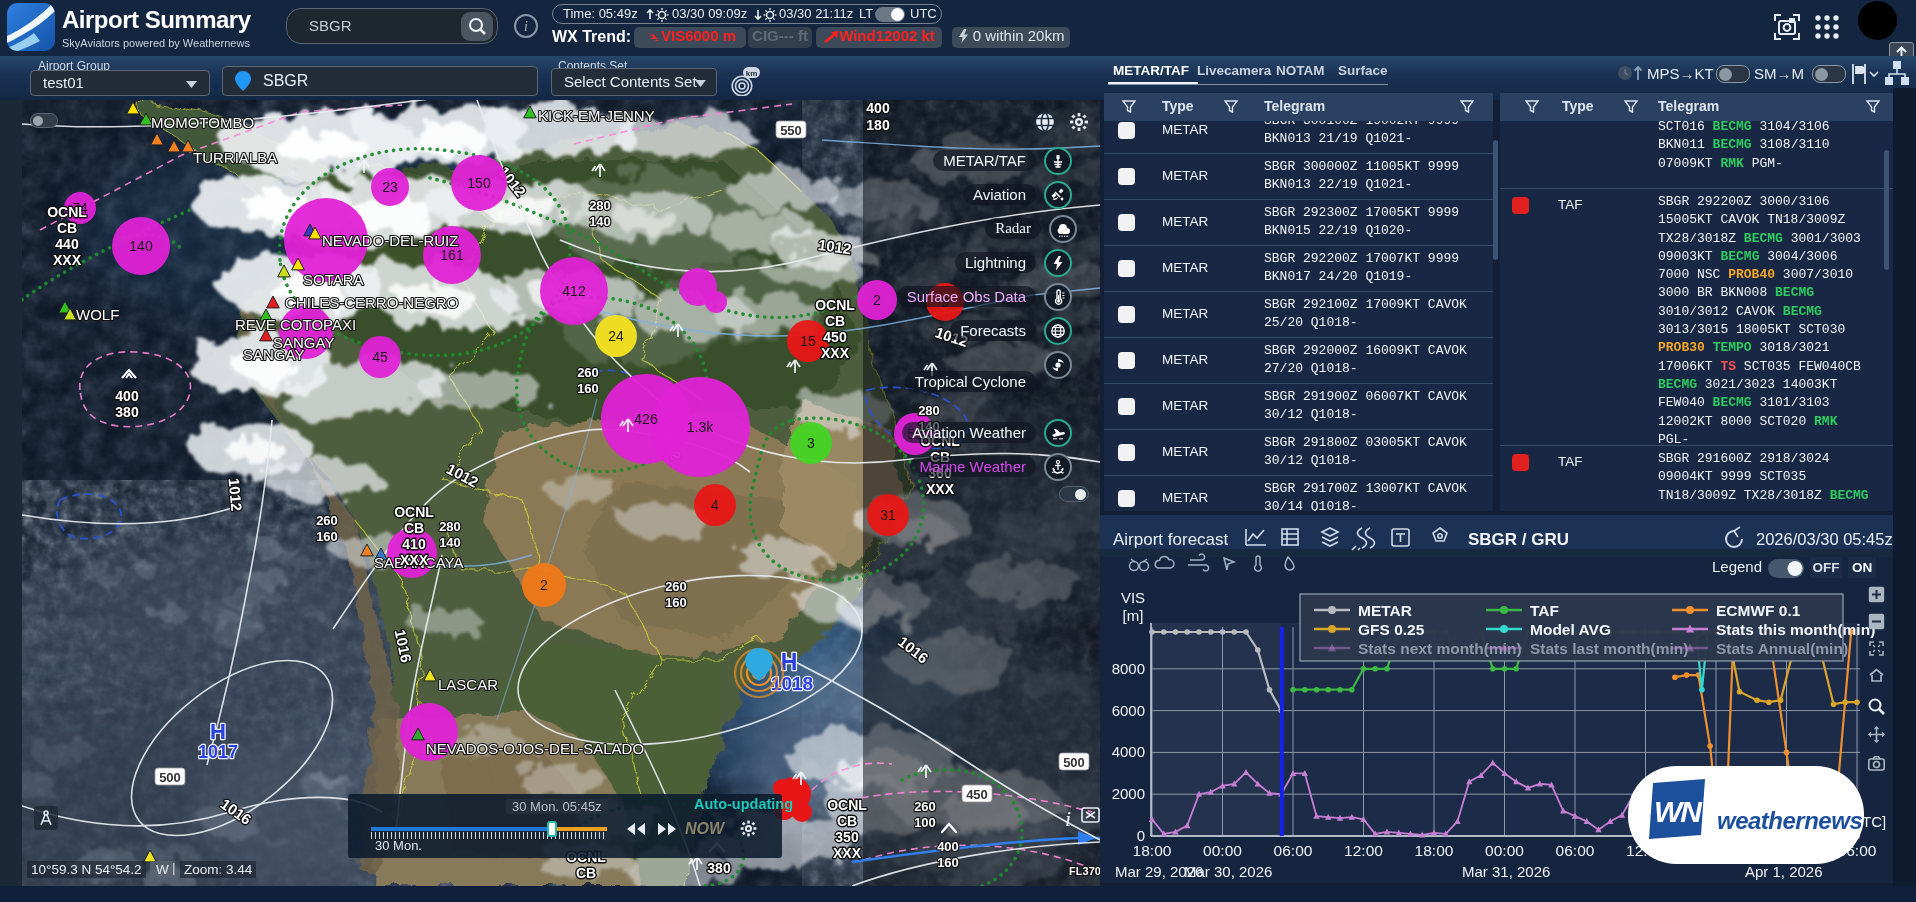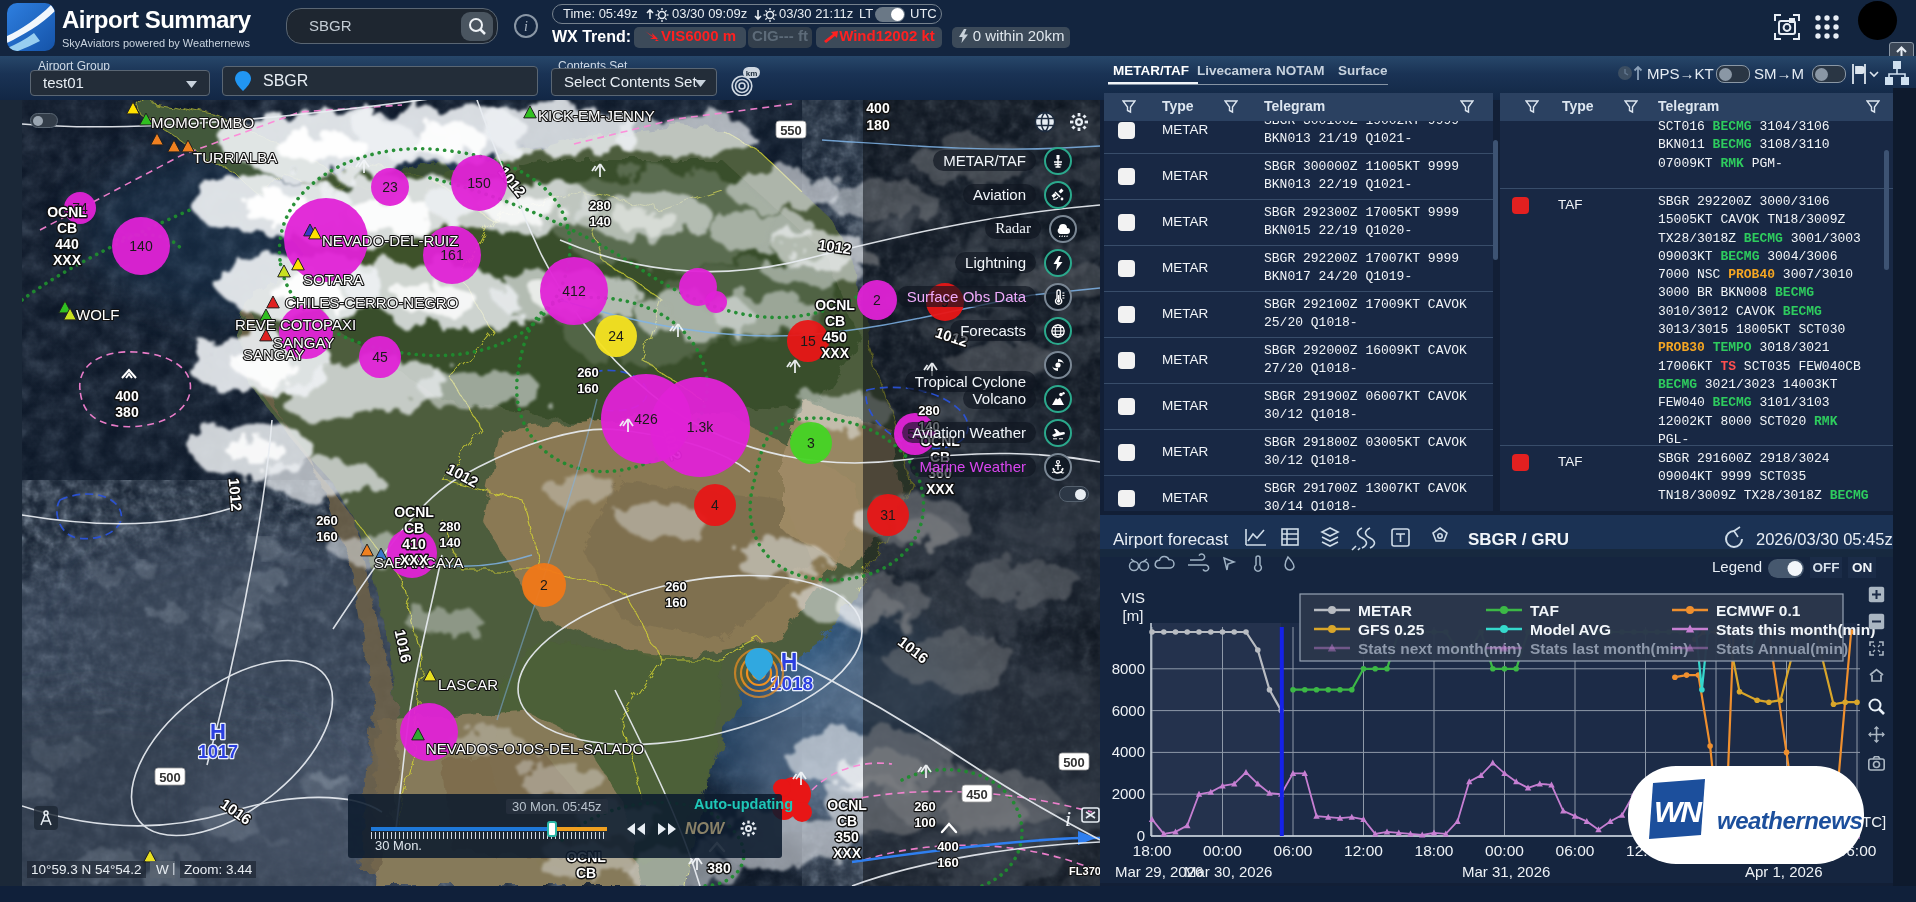--- a/index.html
+++ b/index.html
@@ -794,29 +794,20 @@
 <div class="abs" style="left:0;top:251px;width:1054px;height:28px;pointer-events:none;">
       <span style="position:absolute;right:40px;top:3px;background:rgba(15,22,33,0.65);border-radius:13px;padding:2px 10px;color:#f2f6fa;font-size:15px;white-space:nowrap;margin-top:17px;">Tropical Cyclone</span>
       <span style="position:absolute;right:4px;top:0;width:28px;height:28px;border-radius:50%;background:rgba(16,24,36,0.9);border:2px solid #7a8794;"></span>
       <svg style="position:absolute;right:10px;top:6px;" width="16" height="16" viewBox="0 0 16 16">
           <path d="M8 2 a6 6 0 0 1 6 6 C14 5 11 4.5 8 5 Z" fill="#fff"></path>
           <path d="M8 14 a6 6 0 0 1 -6 -6 C2 11 5 11.5 8 11 Z" fill="#fff"></path>
           <circle cx="8" cy="8" r="2.6" fill="#fff"></circle>
         </svg>
     </div>
 <div class="abs" style="right:1916px;"></div>
-<div class="abs" style="left:0;top:285px;width:1054px;height:28px;pointer-events:none;">
-      <span style="position:absolute;right:40px;top:3px;background:rgba(15,22,33,0.65);border-radius:13px;padding:2px 10px;color:#f2f6fa;font-size:15px;white-space:nowrap;">Volcano</span>
-      <span style="position:absolute;right:4px;top:0;width:28px;height:28px;border-radius:50%;background:rgba(16,24,36,0.9);border:2px solid #2ba98c;"></span>
-      <svg style="position:absolute;right:10px;top:6px;" width="16" height="16" viewBox="0 0 16 16">
-          <path d="M2 14 L6 7 L7.5 8.5 L10 6.5 L14 14 Z" fill="#fff"></path>
-          <circle cx="11" cy="3.5" r="1.8" fill="#fff"></circle>
-          <circle cx="13.5" cy="2.2" r="1.2" fill="#fff"></circle>
-        </svg>
-    </div>
 <div class="abs" style="right:1916px;"></div>
 <div class="abs" style="left:0;top:319px;width:1054px;height:28px;pointer-events:none;">
       <span style="position:absolute;right:40px;top:3px;background:rgba(15,22,33,0.65);border-radius:13px;padding:2px 10px;color:#f2f6fa;font-size:15px;white-space:nowrap;">Aviation Weather</span>
       <span style="position:absolute;right:4px;top:0;width:28px;height:28px;border-radius:50%;background:rgba(16,24,36,0.9);border:2px solid #2ba98c;"></span>
       <svg style="position:absolute;right:10px;top:6px;" width="16" height="16" viewBox="0 0 16 16">
           <path d="M2 10 L6 8 L4 4 L6 4 L10 7.5 L13.6 7 a1.3 1.3 0 0 1 0 2.6 L4 12 Z" fill="#fff"></path>
           <g stroke="#fff" stroke-width="1">
             <line x1="3" y1="13.8" x2="7" y2="13.8"></line>
             <line x1="9" y1="13.8" x2="13" y2="13.8"></line>
           </g>

